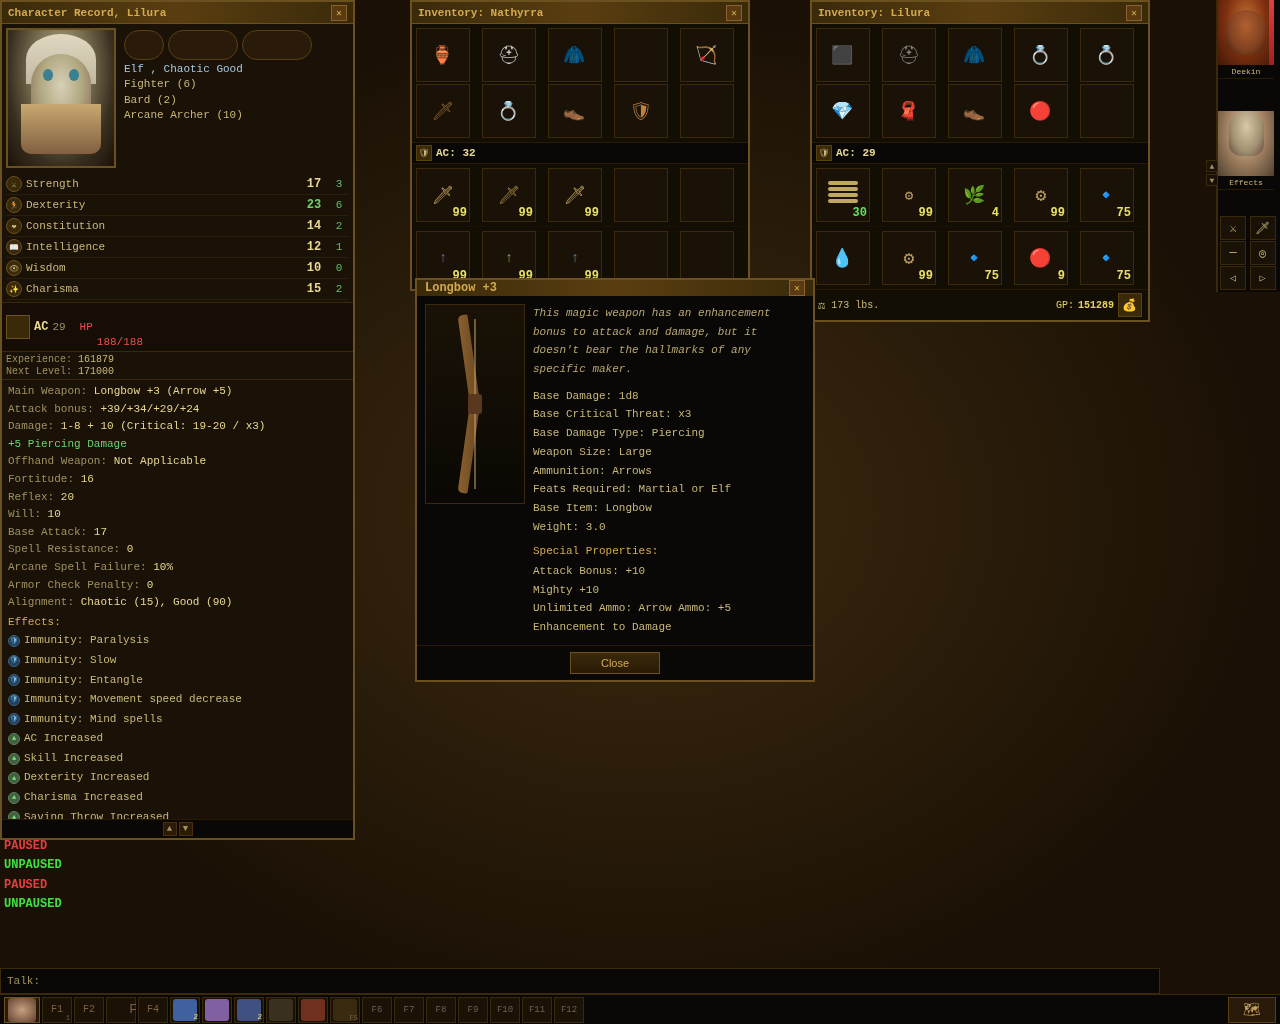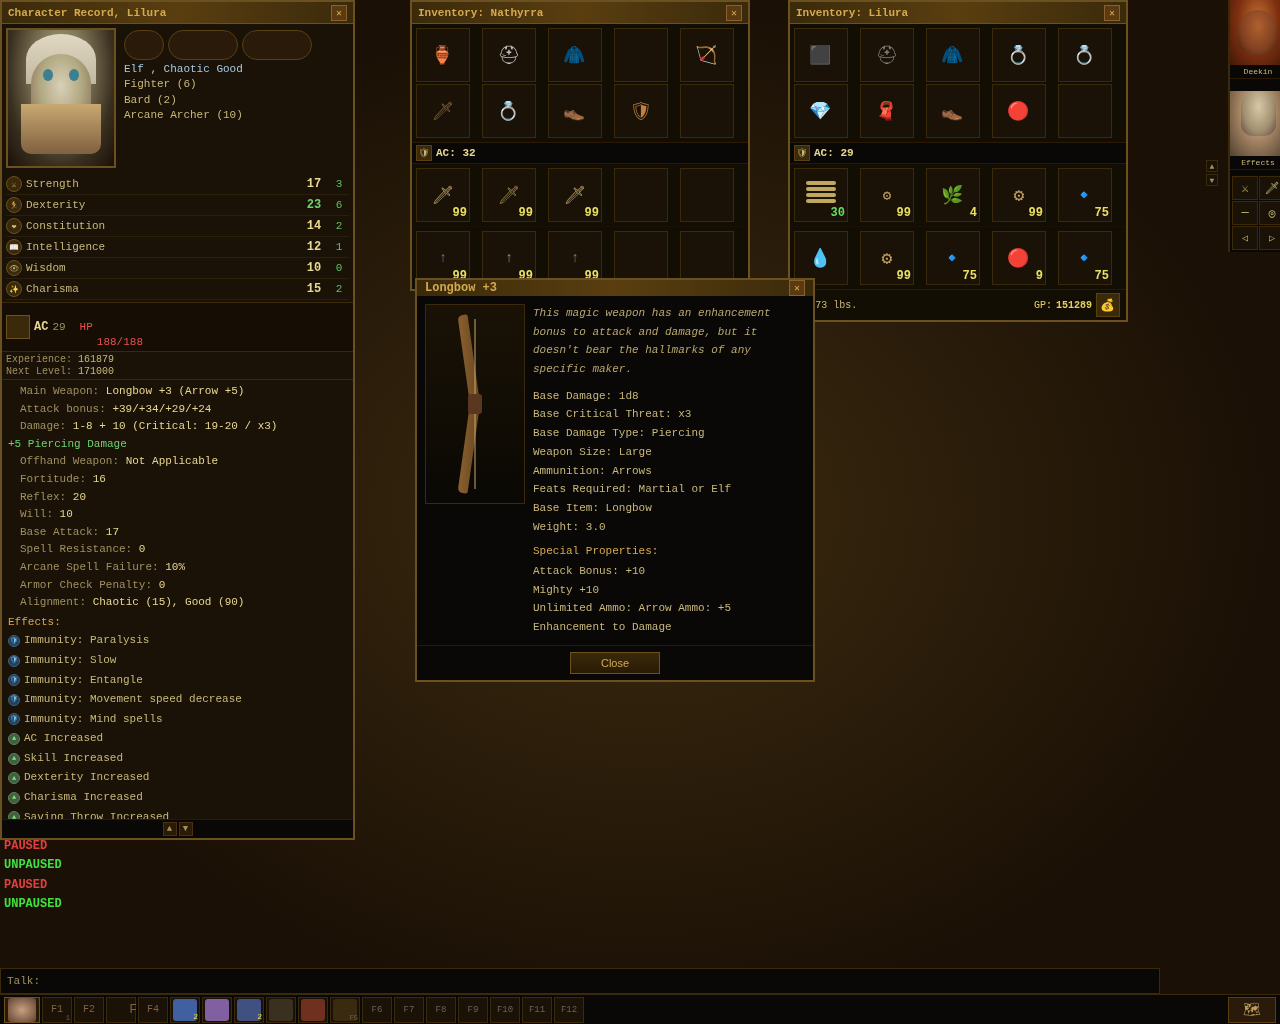--- a/index.html
+++ b/index.html
@@ -183,21 +183,21 @@
     .char-details {
       padding: 3px 6px;
       font-size: 11px;
       color: #c8b87a;
       line-height: 1.6;
       overflow-y: auto;
       max-height: 440px;
       border-top: 1px solid #3a2a0a;
     }
 
-    .detail-label { color: #a09060; margin-left: 12px; }
+    .detail-label { color: #a09060; }
     .detail-value { color: #e8d890; }
     .detail-special { color: #70d070; }
 
     .effects-header { color: #d4aa50; font-size: 11px; margin-top: 2px; }
 
     .effect-item {
       display: flex;
       align-items: center;
       padding: 1px 0;
     }
@@ -225,21 +225,21 @@
       left: 410px;
       width: 340px;
       background: #1a1206;
       border: 2px solid #6b5020;
       z-index: 10;
     }
 
     .inventory-lilura {
       position: absolute;
       top: 0;
-      left: 788px;
+      left: 810px;
       width: 340px;
       background: #1a1206;
       border: 2px solid #6b5020;
       z-index: 10;
     }
 
     .inv-slot {
       width: 54px;
       height: 54px;
       background: #1a1206;
@@ -777,21 +777,21 @@
     <span style="font-size:12px;">⚖</span>
     <span><span>173</span> lbs.</span>
     <div style="margin-left:auto; display:flex; align-items:center; gap:4px;">
       <span style="color:#e8d060;">GP:</span>
       <span style="color:#e8d060; font-weight:bold;">151289</span>
       <div style="width:24px;height:24px;background:#3a2a0a;border:1px solid #5a4010; display:flex;align-items:center;justify-content:center; font-size:12px; color:#e8d060;">💰</div>
     </div>
   </div>
 </div>
 
-<div style="position:absolute; top:0; right:0; width:52px; background:#0a0806; border-left:2px solid #3a2a0a; z-index:15; display:flex; flex-direction:column;">
+<div style="position:absolute; top:0; right:0; width:64px; background:#0a0806; border-left:2px solid #3a2a0a; z-index:15; display:flex; flex-direction:column;gap:20px;">
 
   <div style="width:56px; border-bottom:1px solid #2a1a04; position:relative;">
     <div style="width:56px; height:65px; background:radial-gradient(ellipse at 50% 30%, #c07030 0%, #803010 50%, #401808 100%); position:relative;">
       <div style="position:absolute; top:10px; left:8px; width:40px; height:45px; background:radial-gradient(ellipse at 50% 35%, #b06030 0%, #804020 60%, #401808 100%); border-radius:20px 20px 15px 15px;"></div>
     </div>
     <div style="text-align:center; font-size:8px; color:#c8b87a; padding:2px; background:#0a0806;">Deekin</div>
 
     <div style="position:absolute; top:0; right:0; width:5px; height:65px; background:linear-gradient(to bottom, #e04040 0%, #a02020 100%);"></div>
   </div>
 

